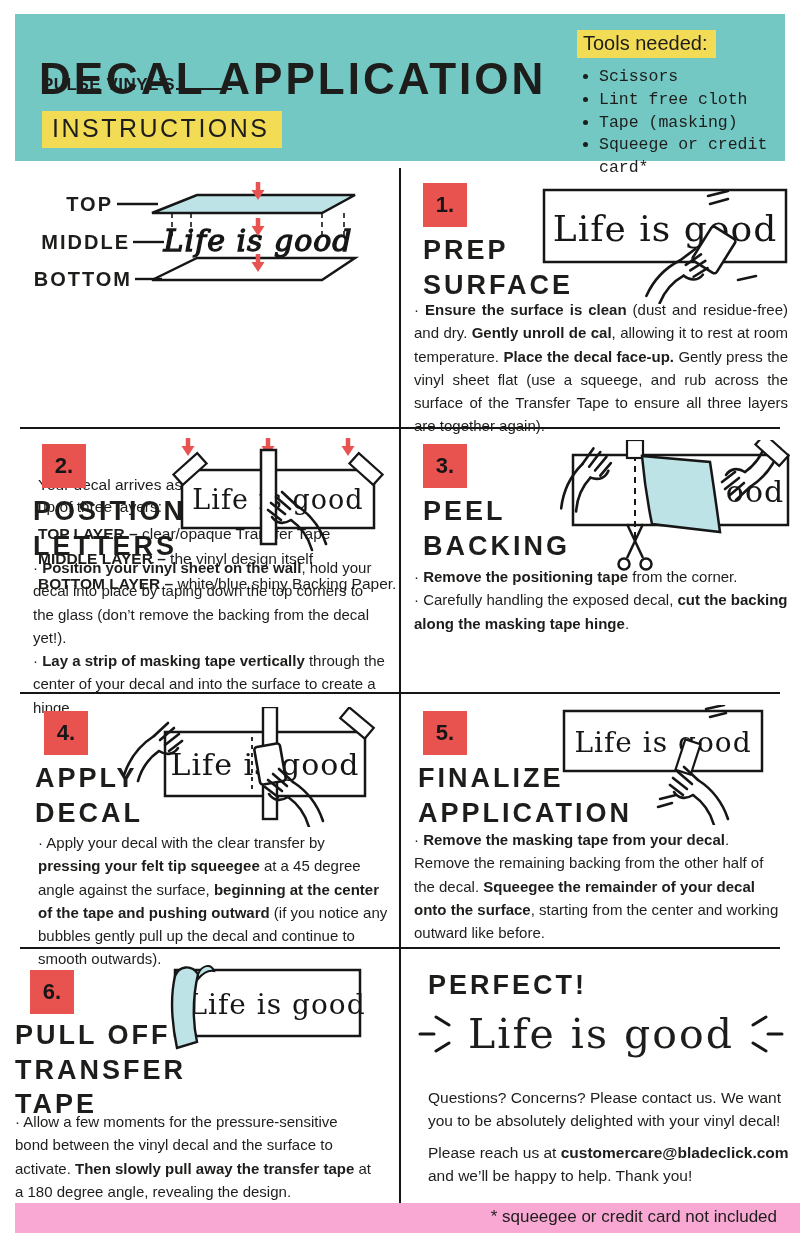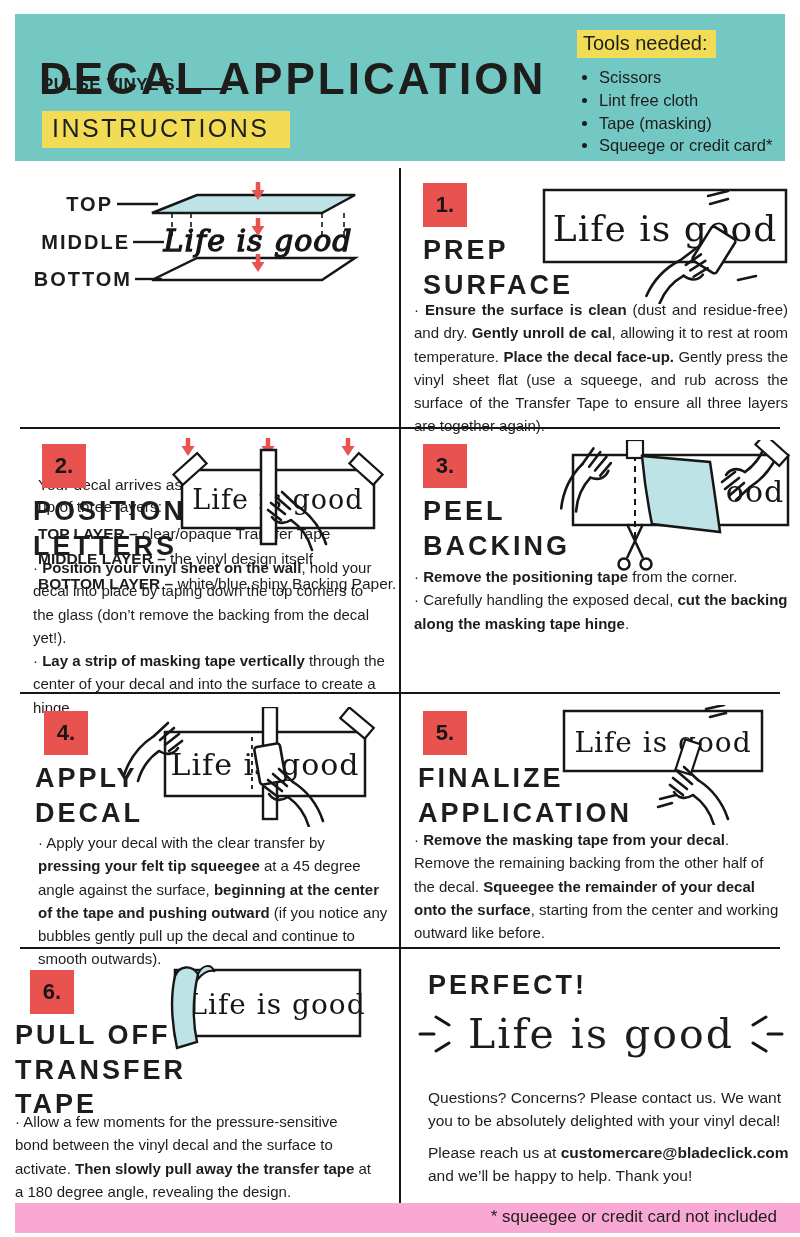--- a/index.html
+++ b/index.html
@@ -4,24 +4,24 @@
 <style>
   html,body{margin:0;padding:0;background:#fff;}
   body{font-family:"Liberation Sans",sans-serif;color:#1d1d1b;}
   #sheet{position:relative;width:800px;height:1237px;background:#fff;overflow:hidden;}
 
   
   .hdr{position:absolute;left:15px;top:14px;width:770px;height:147px;background:#74C8C4;}
   .brand{position:absolute;left:27px;top:17px;font-size:17px;font-weight:bold;letter-spacing:.5px;margin-top:44px;}
   .brand-line{display:inline-block;width:56px;height:2px;border-bottom:2.5px solid #1d1d1b;vertical-align:baseline;margin-left:1px;}
   .big-title{position:absolute;left:24px;top:40px;font-size:44px;font-weight:700;letter-spacing:3px;white-space:nowrap;}
-  .subtitle{position:absolute;left:27px;top:97px;background:#F2DC55;padding:3px 20px 5px 10px;font-size:25px;letter-spacing:2.5px;font-weight:500;}
+  .subtitle{position:absolute;left:27px;top:97px;background:#F2DC55;padding:3px 12px 5px 10px;font-size:25px;letter-spacing:2.5px;font-weight:500;}
   .tools{position:absolute;left:562px;top:16px;width:200px;}
   .tools-title{display:inline-block;background:#F2DC55;padding:2px 8px 3px 6px;font-size:20px;}
-  .tools ul{margin:8px 0 0 0;padding-left:22px;font-size:16.5px;line-height:1.38;}
+  .tools ul{margin:8px 0 0 0;padding-left:22px;font-size:16.5px;line-height:1.38;font-family:Liberation Mono, monospace;}
 
   
   .vdiv{position:absolute;left:399px;top:168px;width:2px;height:1035px;background:#161616;}
   .hdiv{position:absolute;left:20px;width:760px;height:2px;background:#161616;}
 
   
   .cell{position:absolute;}
   .badge{position:absolute;width:44px;height:44px;background:#E8524F;color:#161616;font-size:22px;font-weight:bold;display:flex;align-items:center;justify-content:center;}
   .step-title{position:absolute;font-size:27px;font-weight:bold;letter-spacing:3px;line-height:1.28;white-space:pre-line;margin:0;}
   .body-txt{position:absolute;font-size:15px;line-height:1.55;margin:0;}

